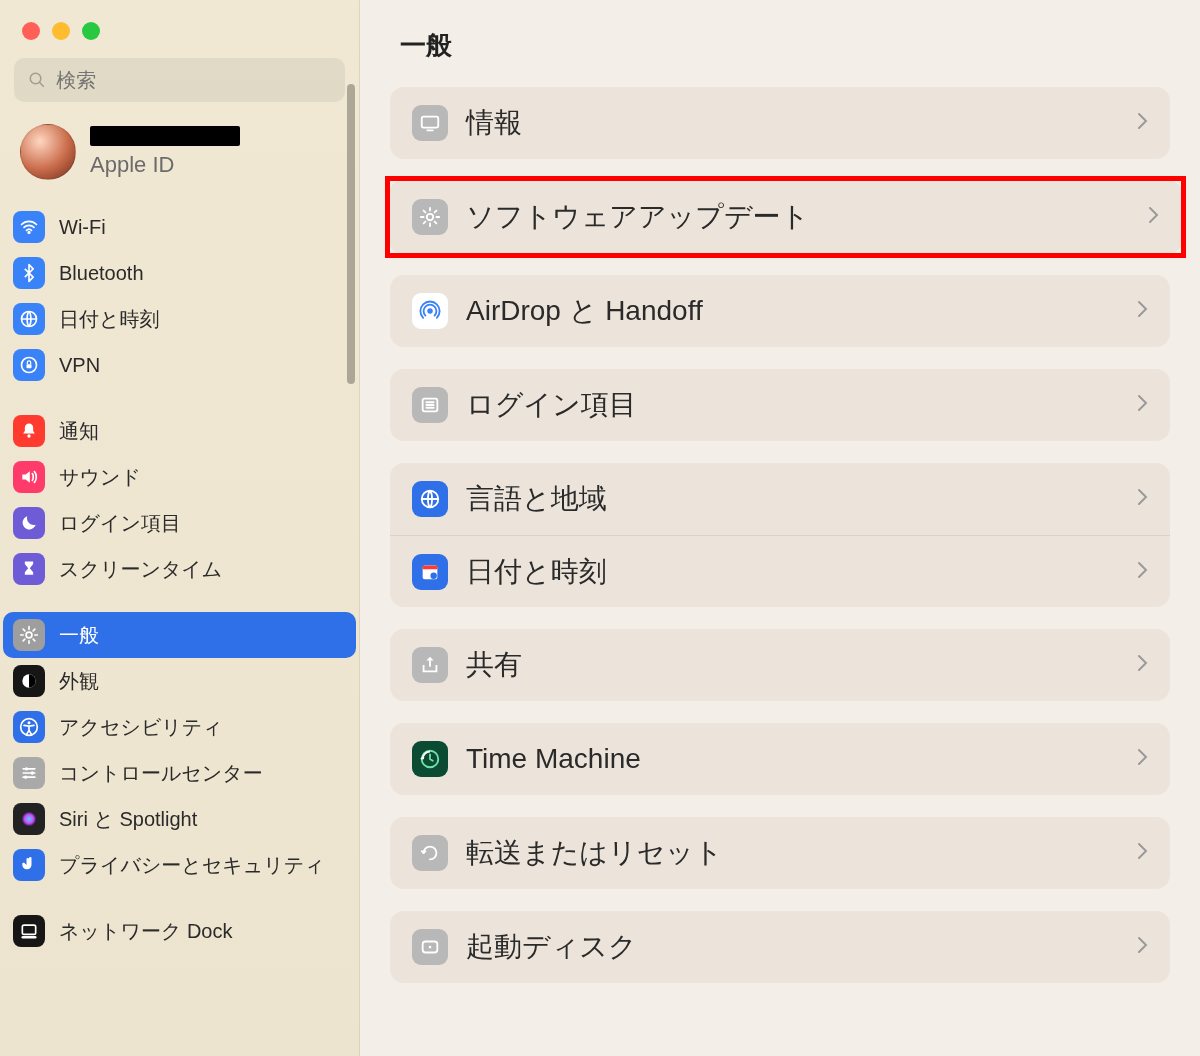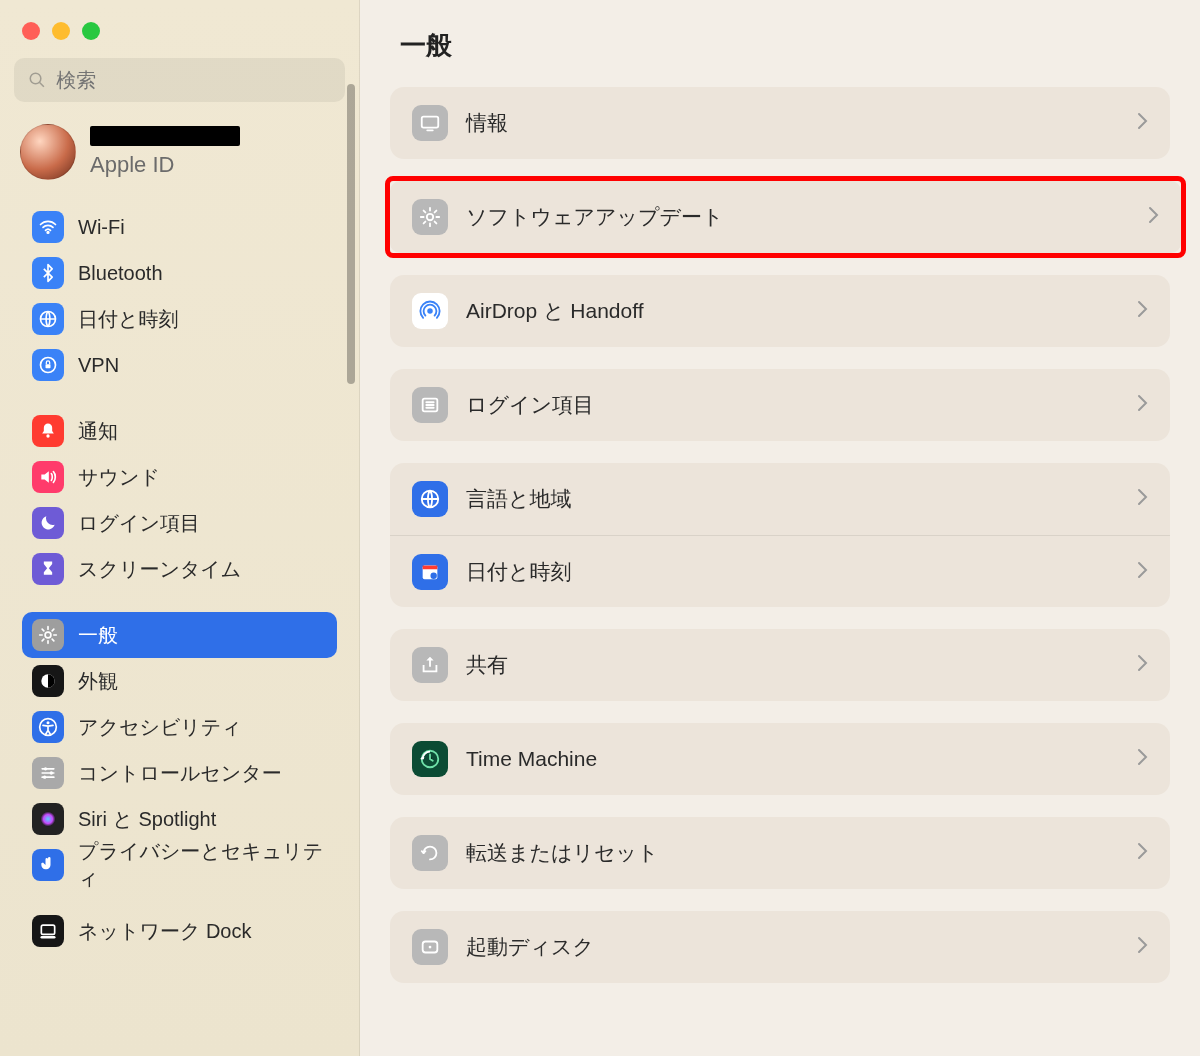--- a/index.html
+++ b/index.html
@@ -8,38 +8,38 @@
     .traffic { display:flex; gap:12px; padding:6px 22px 18px 22px; }
     .dot { width:18px; height:18px; border-radius:50%; }
     .dot.red{background:#ff5f57;} .dot.yel{background:#febc2e;} .dot.grn{background:#28c840;}
     .search { margin:0 14px 18px 14px; height:44px; background:rgba(0,0,0,.06); border-radius:10px; display:flex; align-items:center; padding:2px 14px; gap:10px; }
     .search .mag{width:20px;height:20px;opacity:.45;}
     .search input{border:0;background:transparent;outline:0;font-size:20px;color:#7a7a7a;width:100%;}
     .profile{display:flex;align-items:center;gap:14px;padding:4px 20px 20px 20px;}
     .avatar{width:56px;height:56px;border-radius:50%;background:radial-gradient(circle at 35% 30%,#ffd6c0,#c96b4a 55%,#6b2d1b);border:1px solid rgba(0,0,0,.1);}
     .profile .name{height:20px;width:150px;background:#000;border-radius:2px;margin-bottom:6px;}
     .profile .sub{font-size:22px;color:#6b6b6b;}
-    .sb-list{padding:4px 22px;}
+    .sb-list{padding:4px 3px;}
     .sb-item{display:flex;align-items:center;gap:14px;height:46px;padding:0 10px;border-radius:10px;cursor:pointer;font-size:20px;color:#2a2a2a;}
     .sb-item.sel{background:#2f6fe8;color:#fff;}
     .sb-gap{height:20px;}
     .ic{width:32px;height:32px;border-radius:8px;display:flex;align-items:center;justify-content:center;flex-shrink:0;}
     .ic svg{width:20px;height:20px;}
     .vscroll{position:absolute;right:4px;top:84px;width:8px;height:300px;background:rgba(0,0,0,.28);border-radius:4px;}
     .main{flex:1;background:#f3eee7;padding:28px 0 0 0;overflow-y:auto;}
     .main h1{font-size:26px;font-weight:700;padding:0 40px 24px 40px;color:#222;}
     .group{margin:0 30px 22px 30px;background:#ece4da;border-radius:14px;overflow:hidden;}
     .row{display:flex;align-items:center;height:72px;padding:0 22px;gap:18px;cursor:pointer;position:relative;}
     .row + .row{border-top:1px solid rgba(0,0,0,.08);align-items:center;}
     .row .ric{width:36px;height:36px;border-radius:9px;display:flex;align-items:center;justify-content:center;flex-shrink:0;}
     .row .ric svg{width:22px;height:22px;}
-    .row .lbl{font-size:21px;color:#2a2a2a;flex:1;}
+    .row .lbl{font-size:28px;color:#2a2a2a;flex:1;}
     .row .chev{color:#9a9a9a;}
     .row .chev svg{width:12px;height:18px;}
-    .hl{border:5px solid #ff0000;margin:-5px 14px 17px 25px;border-radius:8px;}
+    .hl{border:5px solid #ff0000;margin:-5px 14px 17px 25px;border-radius:0;}
     .hl .group{margin:0;border-radius:10px;}
   </style>
 </head>
 <body>
 
 <div class="sidebar">
   <div class="traffic">
     <div class="dot red"></div>
     <div class="dot yel"></div>
     <div class="dot grn"></div>

